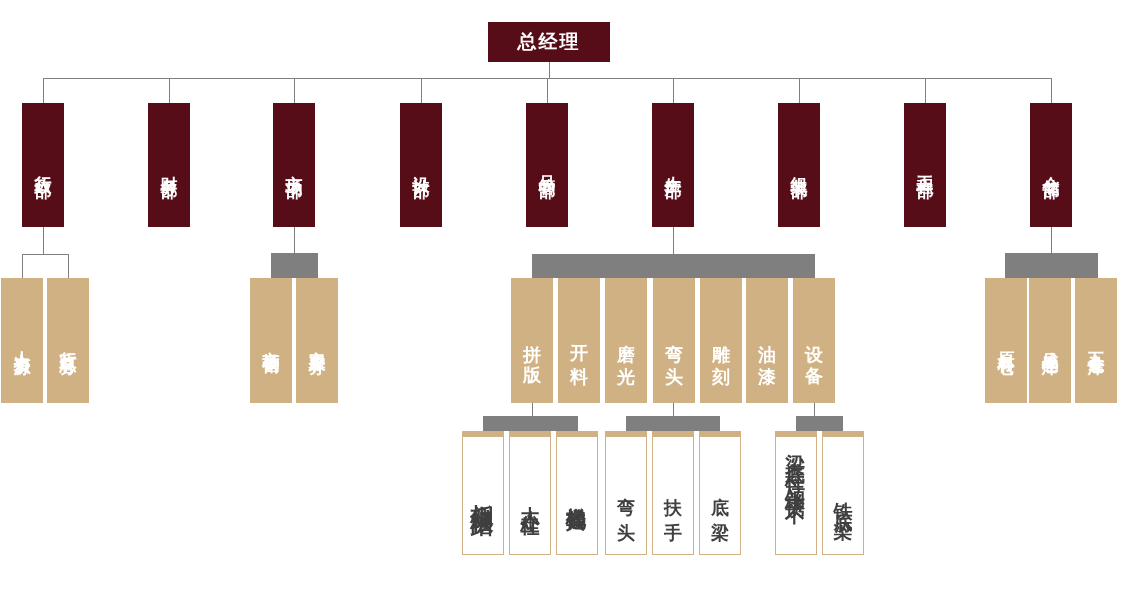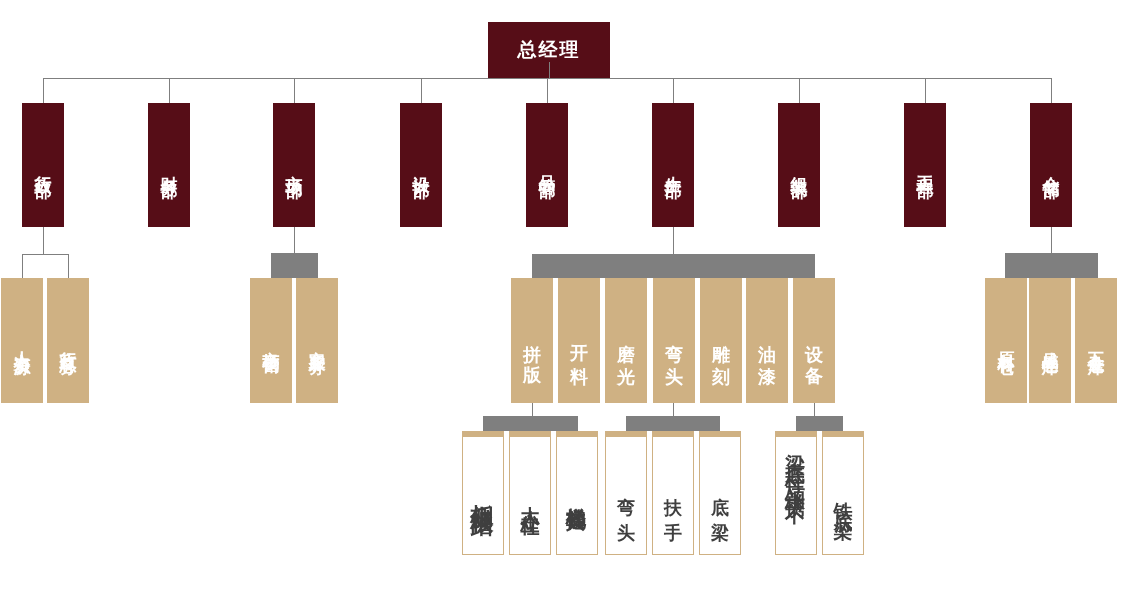--- a/index.html
+++ b/index.html
@@ -26,21 +26,21 @@
   .four{font-size:19px;letter-spacing:4px;margin-bottom:-4px;}         
   .merge4{font-size:20px;letter-spacing:-1px;margin-bottom:1px;}       
   .crush{font-size:23px;letter-spacing:-3px;margin-bottom:3px;}        
   .blob{font-size:20px;letter-spacing:-9px;margin-bottom:9px;}         
 </style>
 </head>
 <body>
 
 <div id="stage">
 
-  <div class="box maroon" style="left:488px;top:22px;width:122px;height:56px;">
+  <div class="box maroon" style="left:488px;top:22px;width:122px;height:40px;">
     <span class="h">总经理</span>
   </div>
 
   <div class="line" style="left:549px;top:62px;width:1px;height:16px;"></div>
   <div class="line" style="left:43px;top:78px;width:1008px;height:1px;"></div>
   <div class="line" style="left:43px;top:78px;width:1px;height:25px;"></div>
   <div class="line" style="left:169px;top:78px;width:1px;height:25px;"></div>
   <div class="line" style="left:294px;top:78px;width:1px;height:25px;"></div>
   <div class="line" style="left:421px;top:78px;width:1px;height:25px;"></div>
   <div class="line" style="left:547px;top:78px;width:1px;height:25px;"></div>

